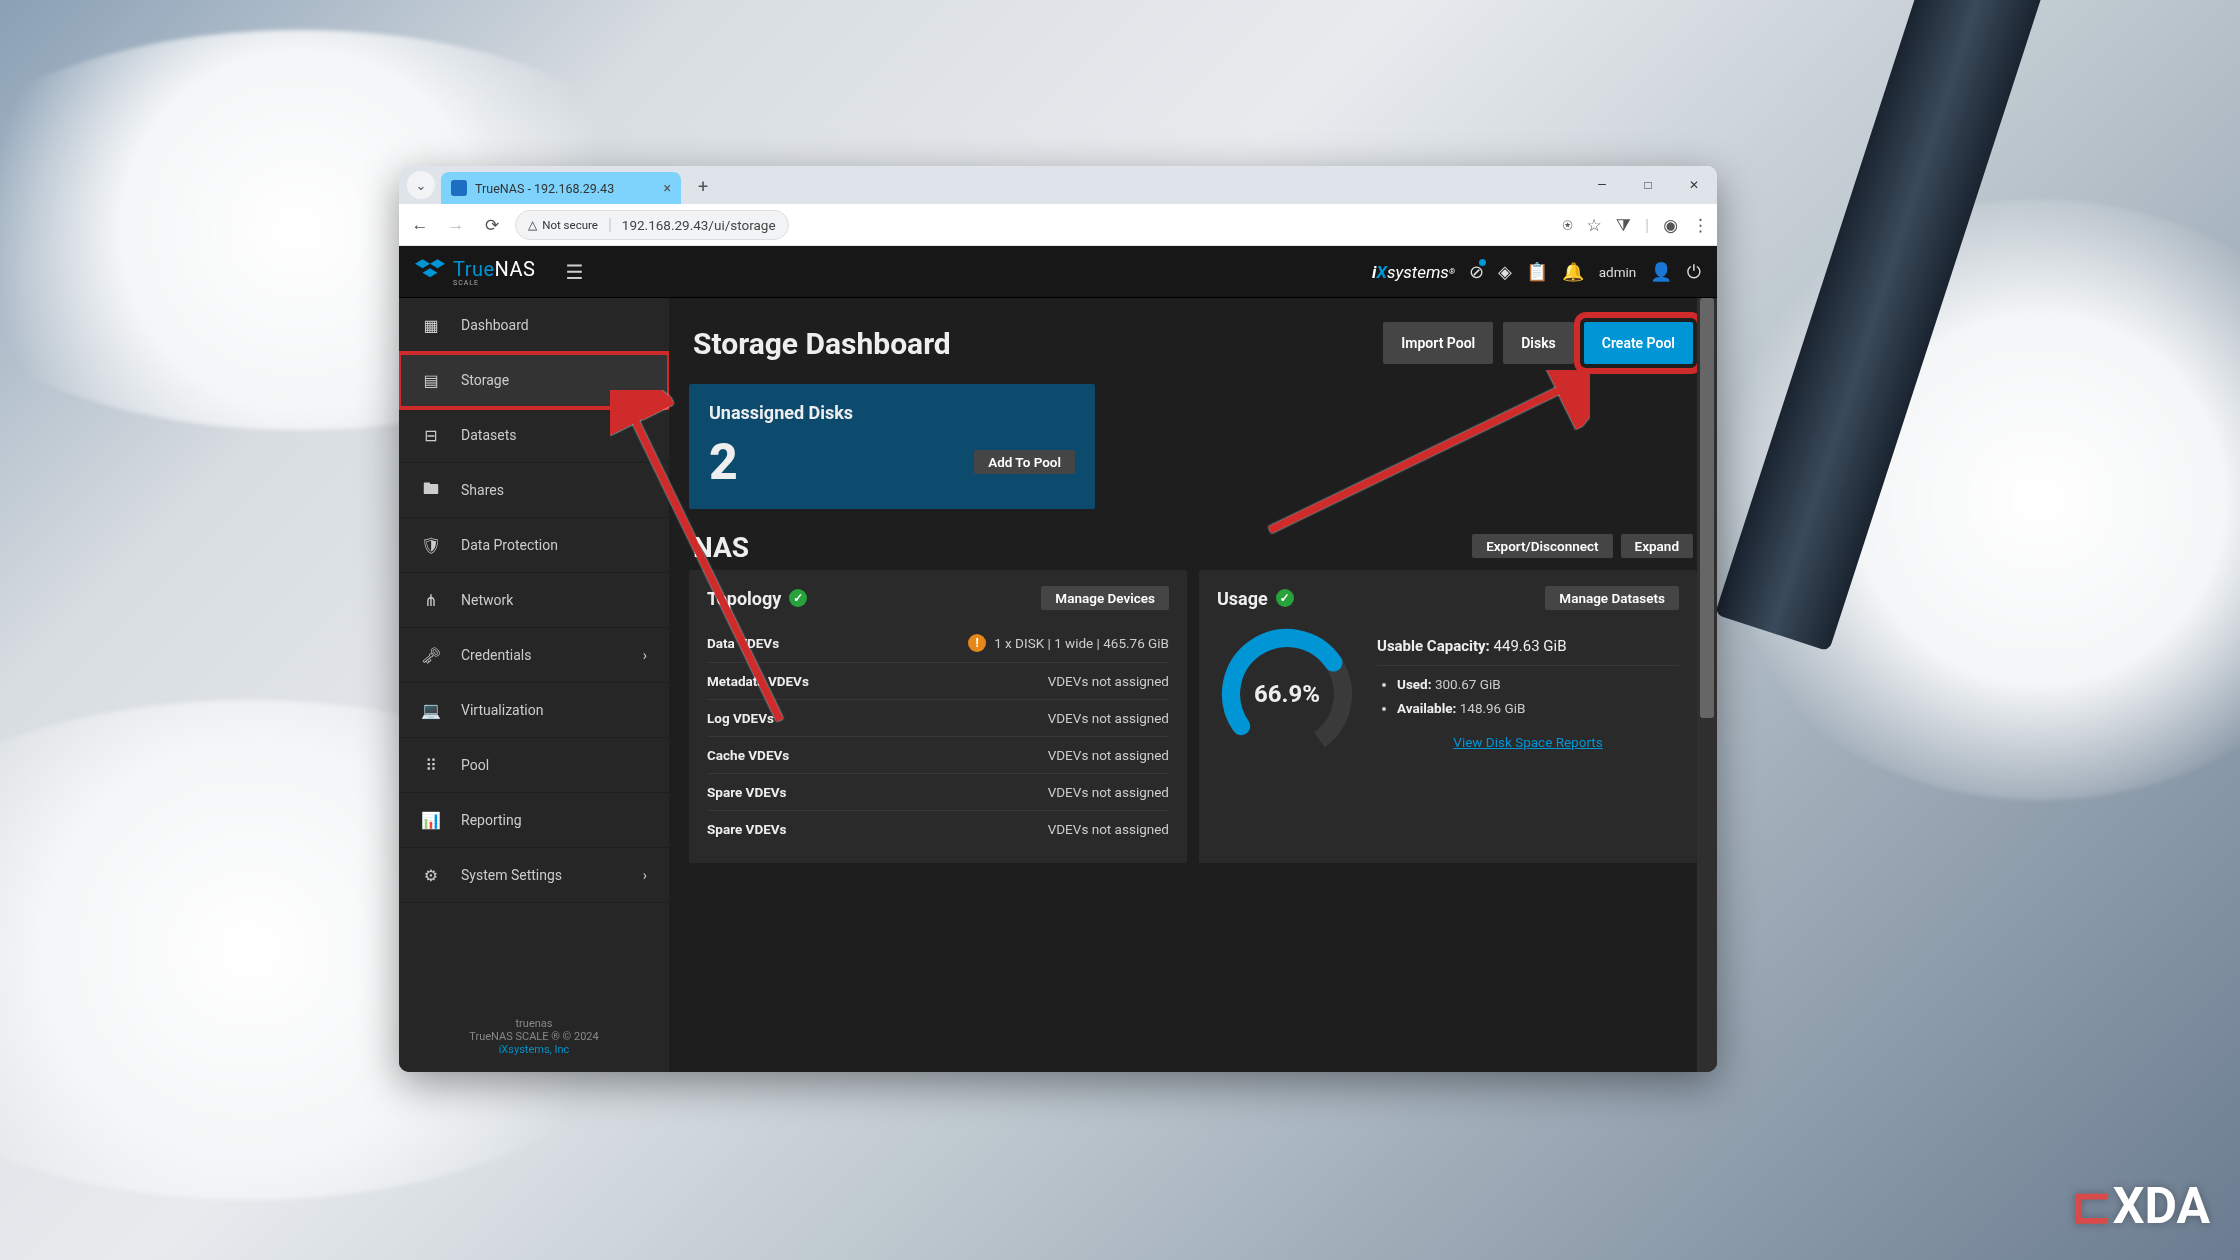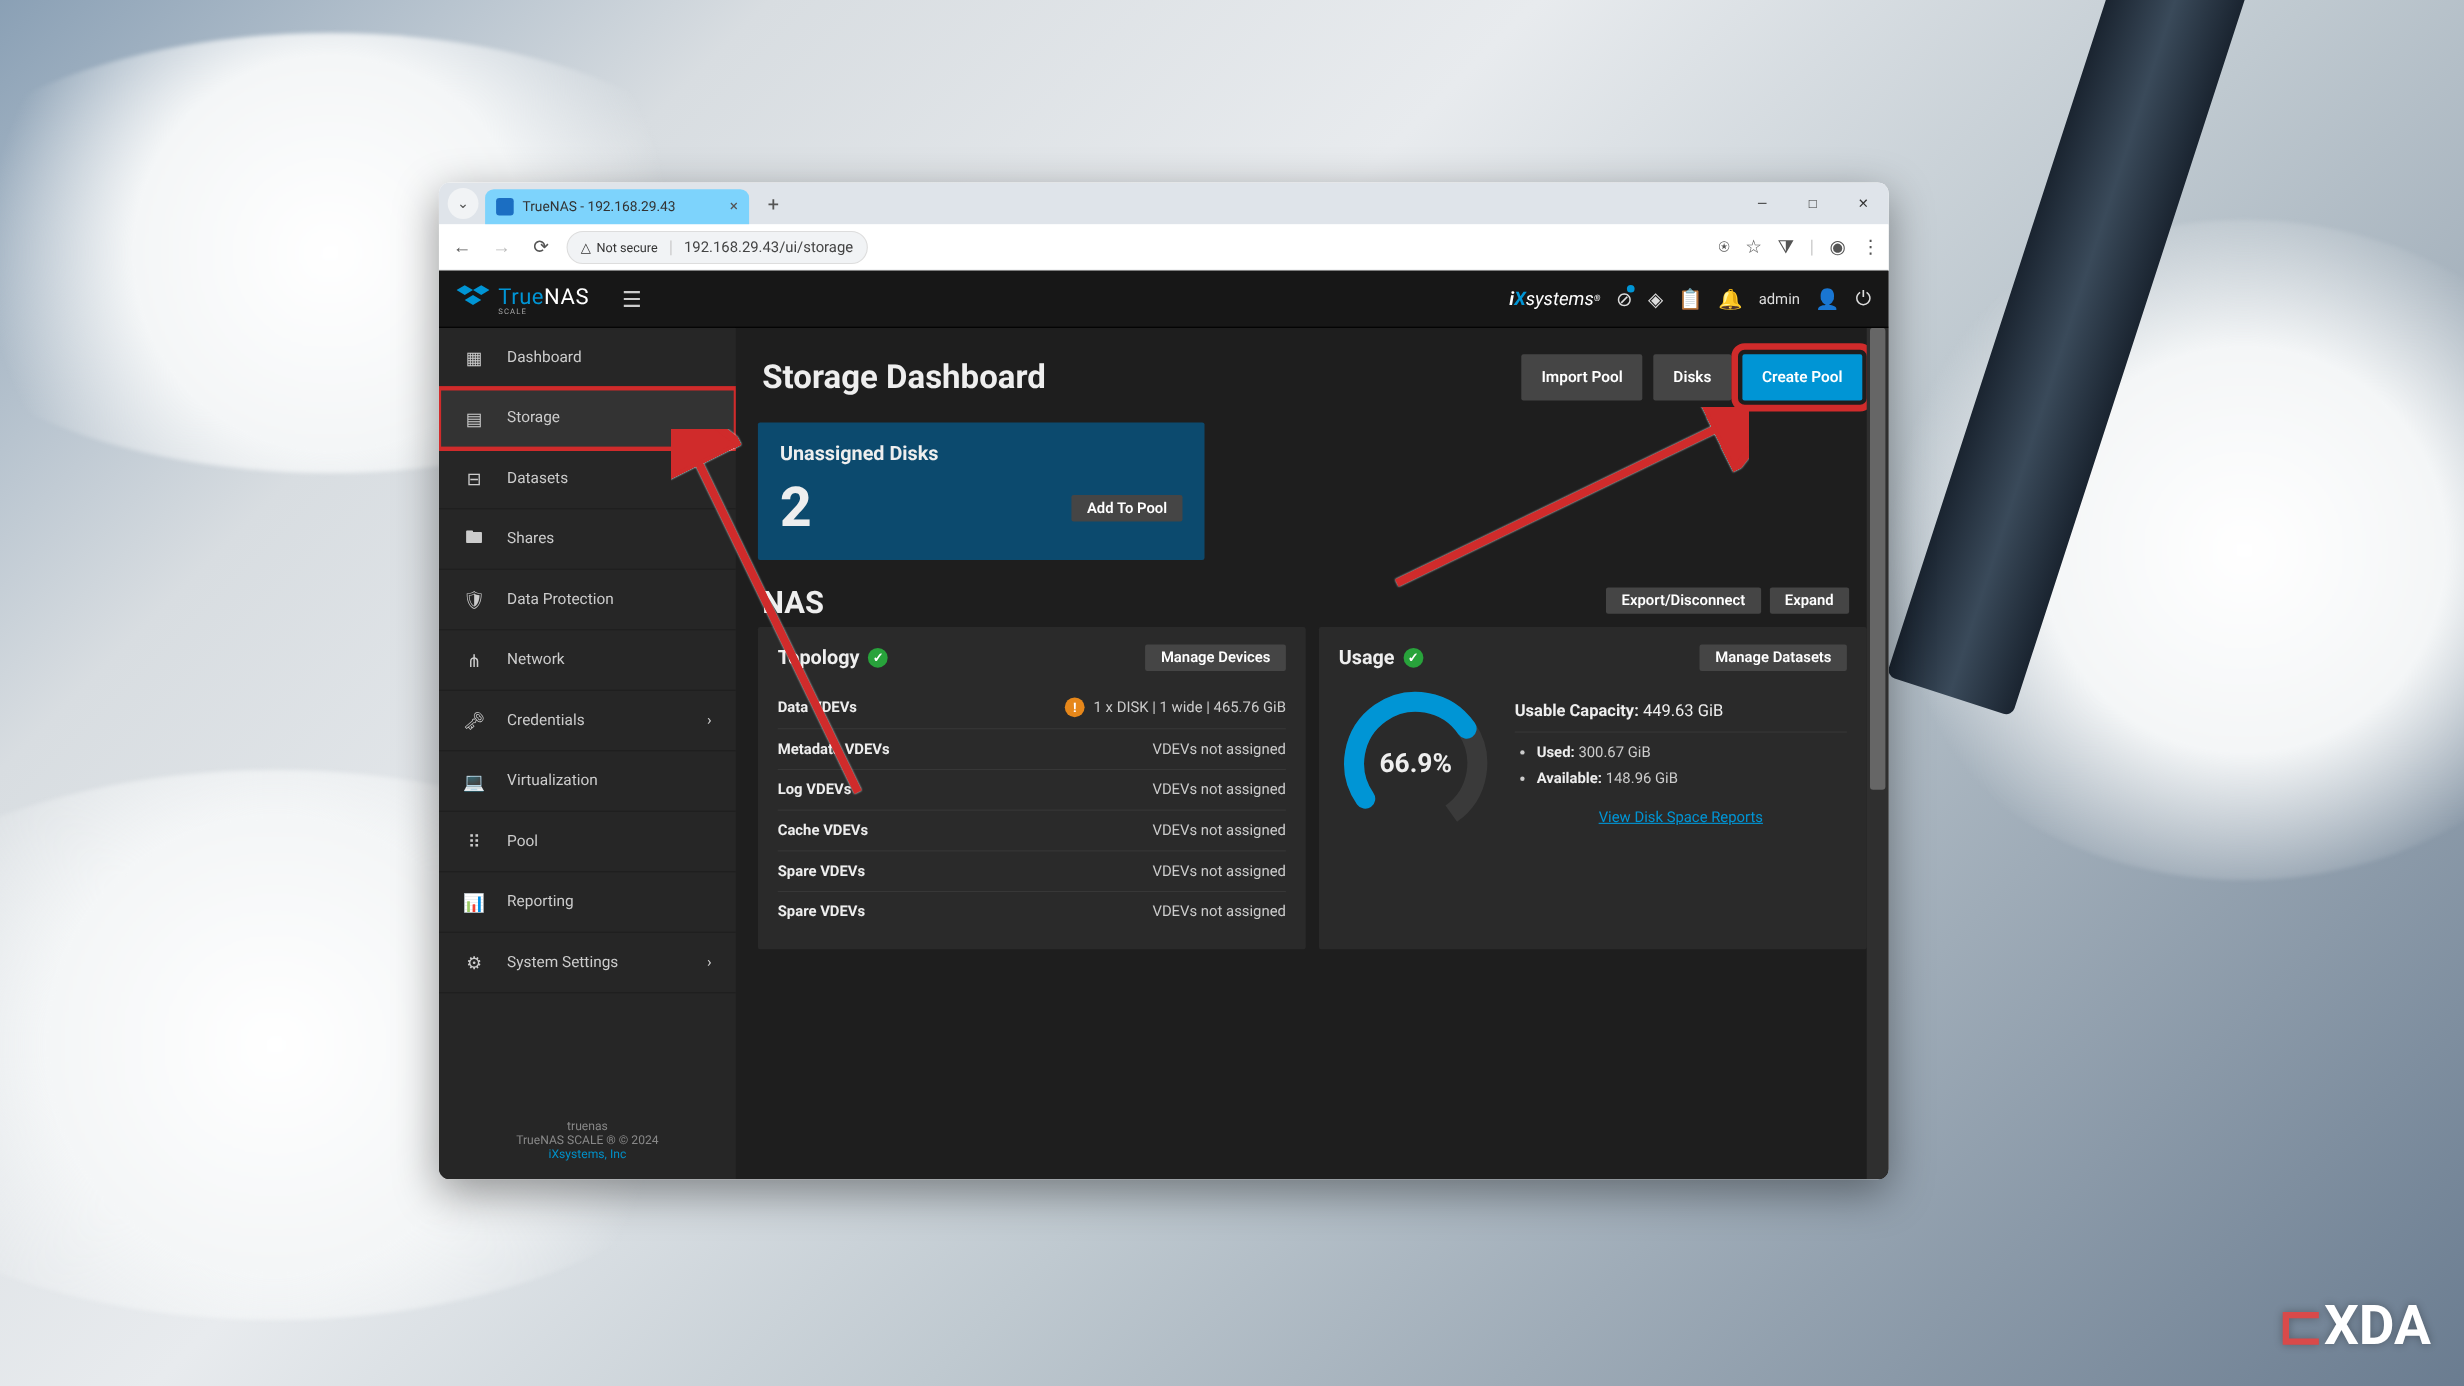--- a/index.html
+++ b/index.html
@@ -68,21 +68,21 @@
   .btn.primary{background:#0095d5;}
   .btn.highlight{outline:6px solid #d02b2b;outline-offset:4px;}
 
   .panel{background:#0c4a6e;margin:0 20px 20px;border-radius:2px;padding:18px 20px;}
   .unassigned{width:406px;margin-left:20px;margin-bottom:22px;}
   .un-title{font-size:18px;font-weight:700;color:#eee;margin-bottom:10px;}
   .un-row{display:flex;align-items:center;justify-content:space-between;}
   .un-count{font-size:50px;font-weight:800;color:#eee;}
 
   .poolname{font-size:28px;font-weight:700;color:#eee;padding:0 24px;margin-bottom:6px;}
-  .pool-actions{margin-left:auto;display:flex;gap:8px;padding-right:36px;margin-top:-36px;margin-bottom:10px;justify-content:flex-end;align-items:center;}
+  .pool-actions{margin-left:auto;display:flex;gap:8px;padding-right:24px;margin-top:-36px;margin-bottom:10px;justify-content:flex-end;align-items:center;}
 
   .cols{display:flex;gap:12px;padding:0 20px 20px;}
   .col{flex:1;background:#2a2a2a;border-radius:2px;padding:16px 18px;}
   .col-head{display:flex;align-items:center;margin-bottom:14px;}
   .col-title{font-size:18px;font-weight:700;color:#eee;display:flex;align-items:center;gap:8px;}
   .chk{width:18px;height:18px;border-radius:50%;background:#28a33b;display:inline-flex;align-items:center;justify-content:center;color:#fff;font-size:12px;}
   .warn{width:18px;height:18px;border-radius:50%;background:#e6871a;display:inline-flex;align-items:center;justify-content:center;color:#fff;font-size:12px;font-weight:700;}
 
   .kv{display:flex;justify-content:space-between;align-items:center;padding:10px 0;font-size:13.5px;border-bottom:1px solid #373737;}
   .kv:last-child{border-bottom:none;}

